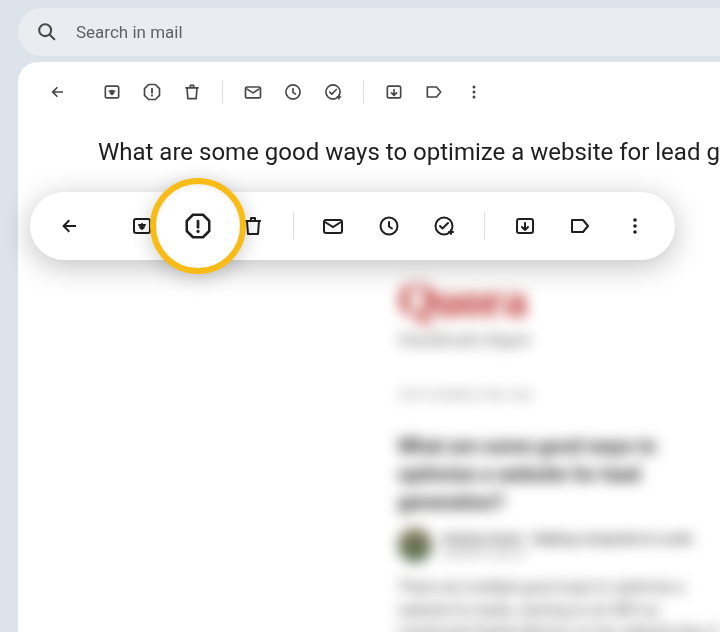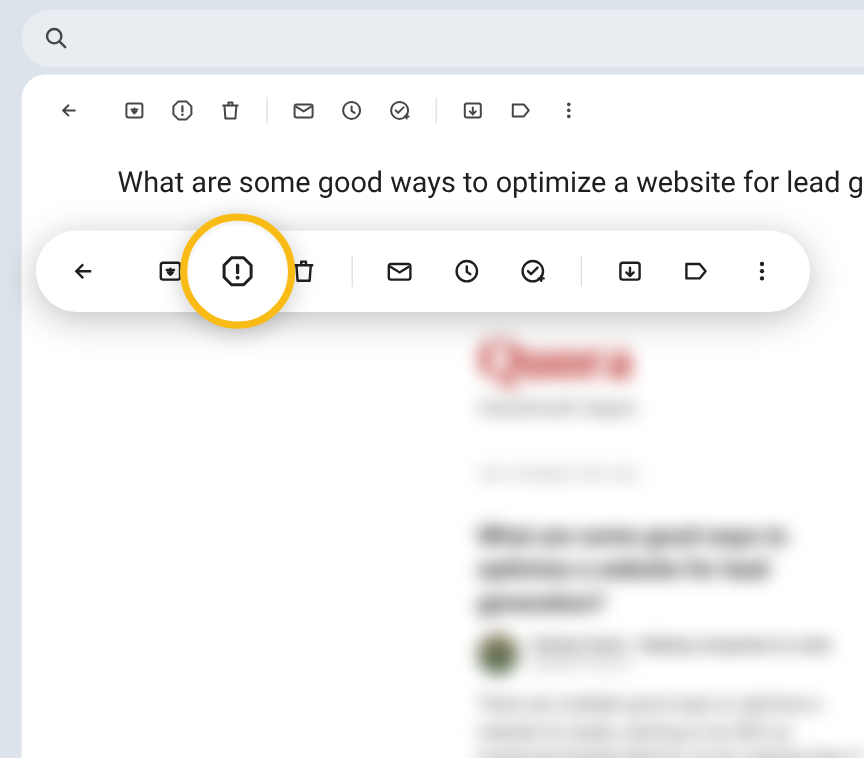--- a/index.html
+++ b/index.html
@@ -224,20 +224,21 @@
       </g>
   </defs>
 </svg>
 
 <div class="search-bar">
   <span class="icon">
     <svg width="22" height="22" viewBox="0 0 24 24" style="color:#444746">
         <use href="#i-search"></use>
       </svg>
   </span>
+  <span class="search-placeholder">Search in mail</span>
 </div>
 
 <div class="main-panel">
 
   <div class="toolbar-row">
     <div class="tb-btn">
         <svg width="20" height="20" viewBox="0 0 24 24">
           <use href="#i-back"></use>
         </svg>
       </div>

